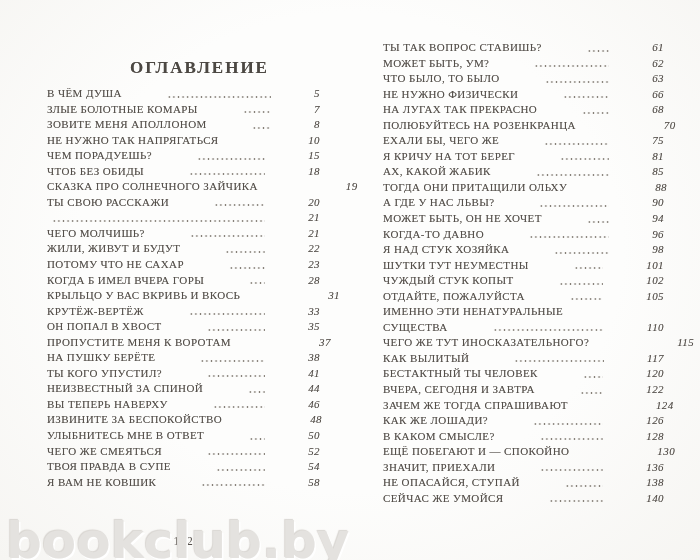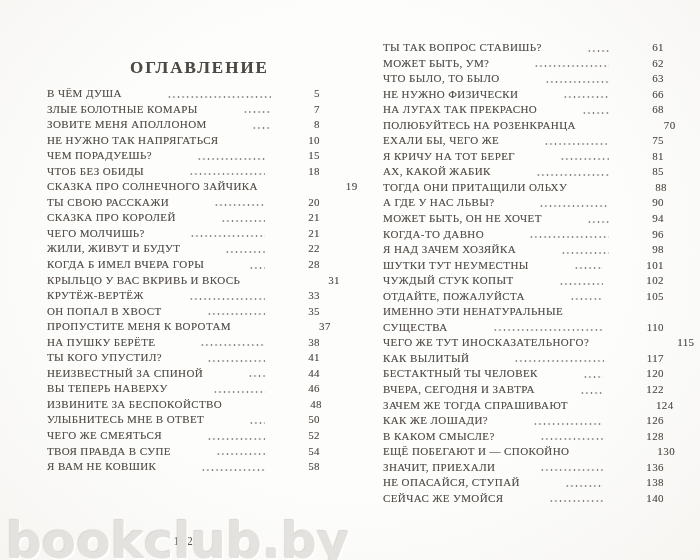--- a/index.html
+++ b/index.html
@@ -33,21 +33,21 @@
   }
   .row .t{flex:0 0 auto;}
   .row .lead{
     flex:1 1 auto;align-self:stretch;
     margin:0 3px 0 5px;
     background-image:radial-gradient(circle, #837d75 0.8px, rgba(0,0,0,0) 1.1px);
     background-size:4.6px 4px;
     background-repeat:repeat-x;
     background-position:left bottom 3px;
   }
-  .row .p{flex:0 0 auto;}
+  .row .p{flex:0 0 auto;font-style:italic;}
   .folio{
     position:absolute;left:47px;top:499px;width:273px;
     text-align:center;font-size:11.5px;letter-spacing:1px;
     color:#56514c;
     margin-top:36px;
   }
   .watermark{
     position:absolute;left:6px;top:512px;
     font-family:"DejaVu Sans","Liberation Sans",sans-serif;
     font-weight:bold;font-size:50px;letter-spacing:0px;
@@ -96,33 +96,37 @@
         <span class="t">СКАЗКА ПРО СОЛНЕЧНОГО ЗАЙЧИКА</span>
         <span class="lead"></span>
         <span class="p">19</span>
       </div>
       <div class="row">
         <span class="t">ТЫ СВОЮ РАССКАЖИ</span>
         <span class="lead"></span>
         <span class="p">20</span>
       </div>
       <div class="row">
-        <span class="t">СКАЗКА ПРО КОРОЛЕЙ</span>
         <span class="lead"></span>
         <span class="p">21</span>
       </div>
       <div class="row">
         <span class="t">ЧЕГО МОЛЧИШЬ?</span>
         <span class="lead"></span>
         <span class="p">21</span>
       </div>
       <div class="row">
         <span class="t">ЖИЛИ, ЖИВУТ И БУДУТ</span>
         <span class="lead"></span>
         <span class="p">22</span>
+      </div>
+      <div class="row">
+        <span class="t">ПОТОМУ ЧТО НЕ САХАР</span>
+        <span class="lead"></span>
+        <span class="p">23</span>
       </div>
       <div class="row">
         <span class="t">КОГДА Б ИМЕЛ ВЧЕРА ГОРЫ</span>
         <span class="lead"></span>
         <span class="p">28</span>
       </div>
       <div class="row">
         <span class="t">КРЫЛЬЦО У ВАС ВКРИВЬ И ВКОСЬ</span>
         <span class="lead"></span>
         <span class="p">31</span>
@@ -248,21 +252,21 @@
         <span class="t">МОЖЕТ БЫТЬ, ОН НЕ ХОЧЕТ</span>
         <span class="lead"></span>
         <span class="p">94</span>
       </div>
       <div class="row">
         <span class="t">КОГДА-ТО ДАВНО</span>
         <span class="lead"></span>
         <span class="p">96</span>
       </div>
       <div class="row">
-        <span class="t">Я НАД ЗАЧЕМ ХОЗЯЙКА</span>
+        <span class="t">Я НАД СТУК ХОЗЯЙКА</span>
         <span class="lead"></span>
         <span class="p">98</span>
       </div>
       <div class="row">
         <span class="t">ШУТКИ ТУТ НЕУМЕСТНЫ</span>
         <span class="lead"></span>
         <span class="p">101</span>
       </div>
       <div class="row">
         <span class="t">ЧУЖДЫЙ СТУК КОПЫТ</span>

